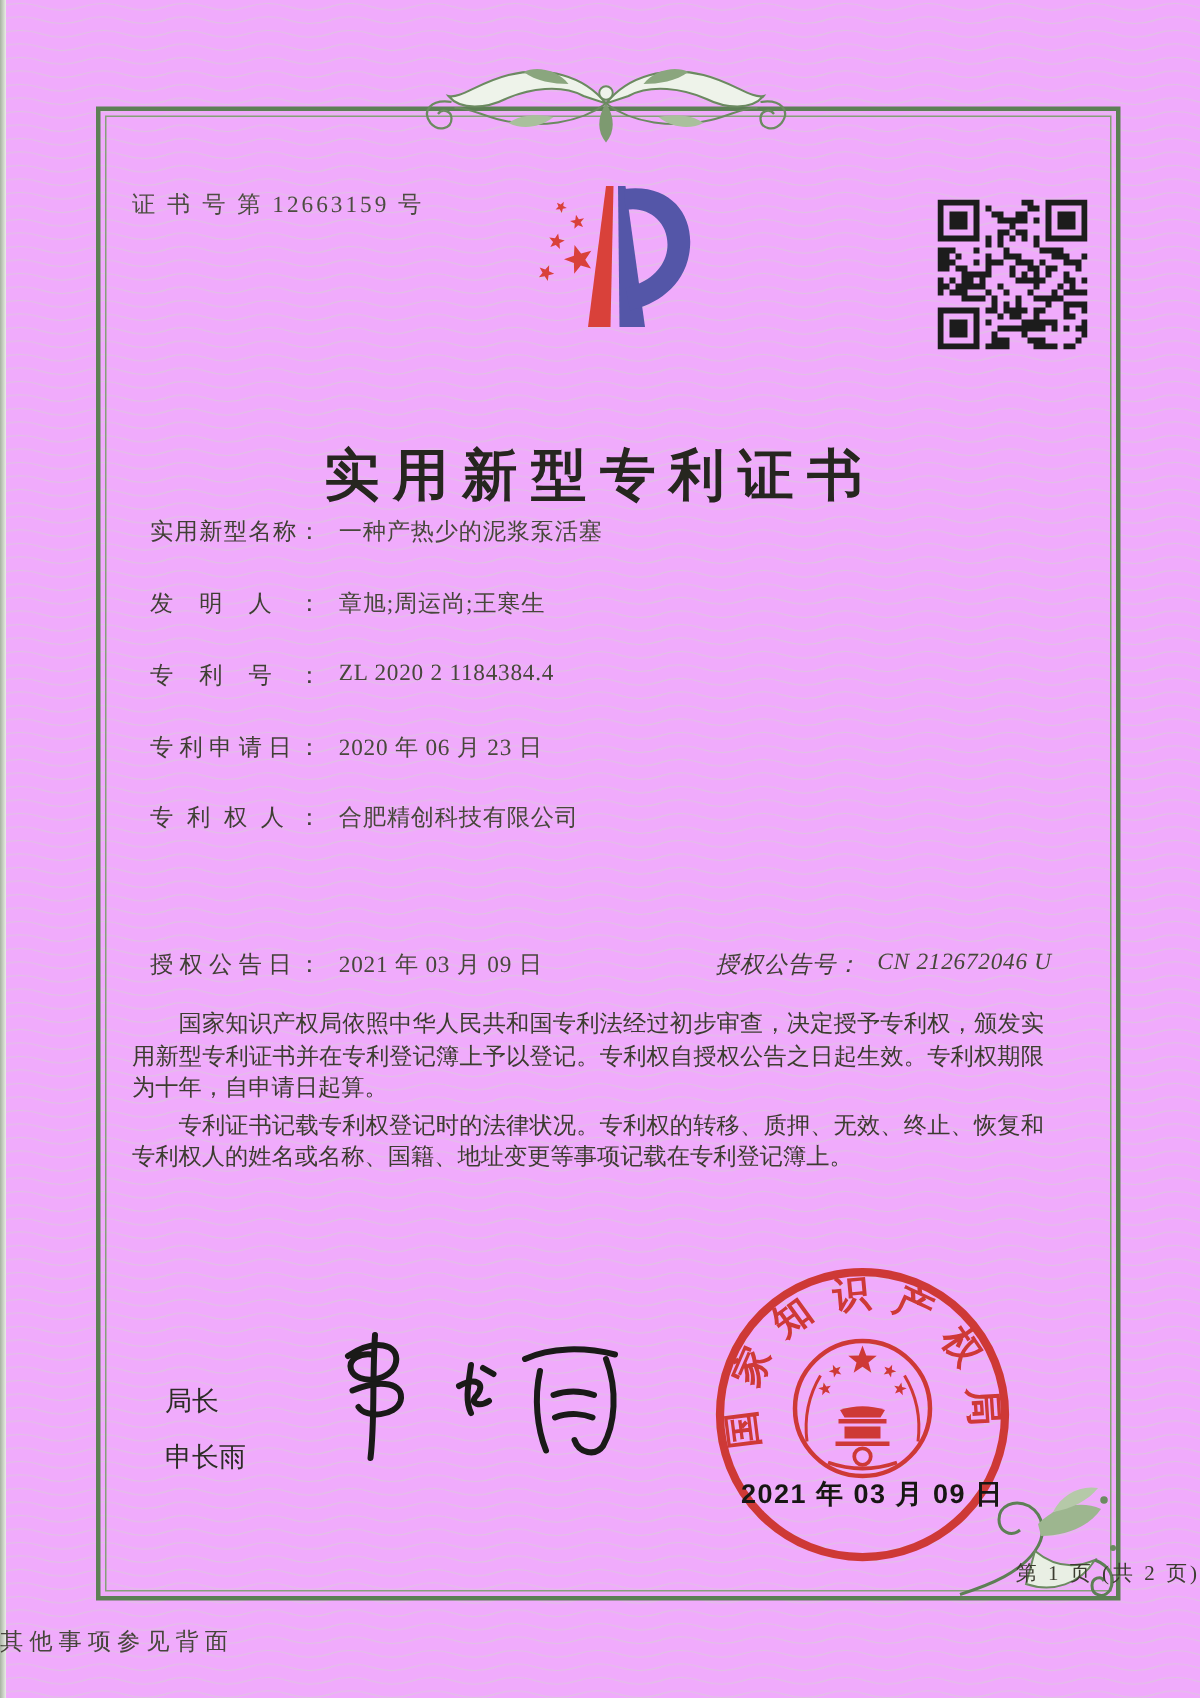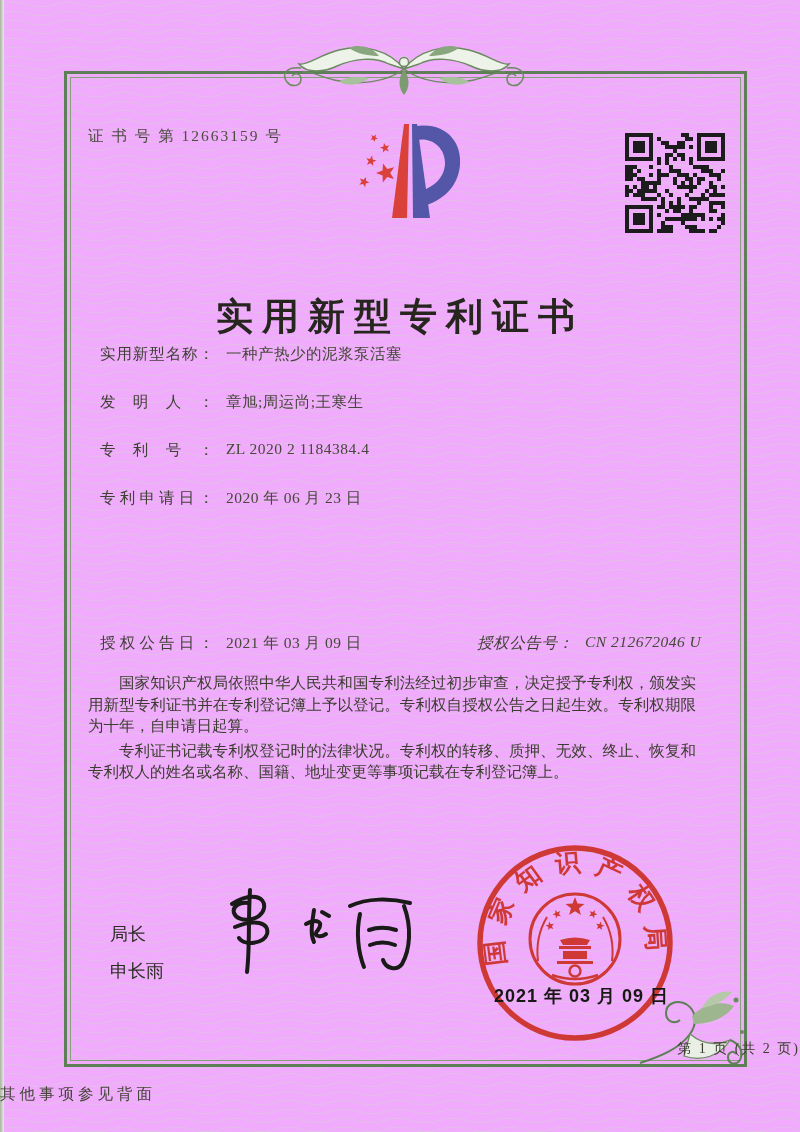--- a/index.html
+++ b/index.html
@@ -118,20 +118,24 @@
     <span class="fvalue">章旭;周运尚;王寒生</span>
   </div>
   <div class="frow" style="top:440px">
     <span class="flabel">专利号：</span>
     <span class="fvalue">ZL 2020 2 1184384.4</span>
   </div>
   <div class="frow" style="top:488px">
     <span class="flabel">专利申请日：</span>
     <span class="fvalue">2020 年 06 月 23 日</span>
   </div>
+  <div class="frow" style="top:535px">
+    <span class="flabel">专利权人：</span>
+    <span class="fvalue">合肥精创科技有限公司</span>
+  </div>
   <div class="frow" style="top:633px">
     <span class="flabel">授权公告日：</span>
     <span class="fvalue">2021 年 03 月 09 日</span>
     <span class="pair2">
       <span class="flabel" style="width:96px">授权公告号：</span>
       <span class="fvalue">CN 212672046 U</span>
     </span>
   </div>
 
   <div class="abs paras">

